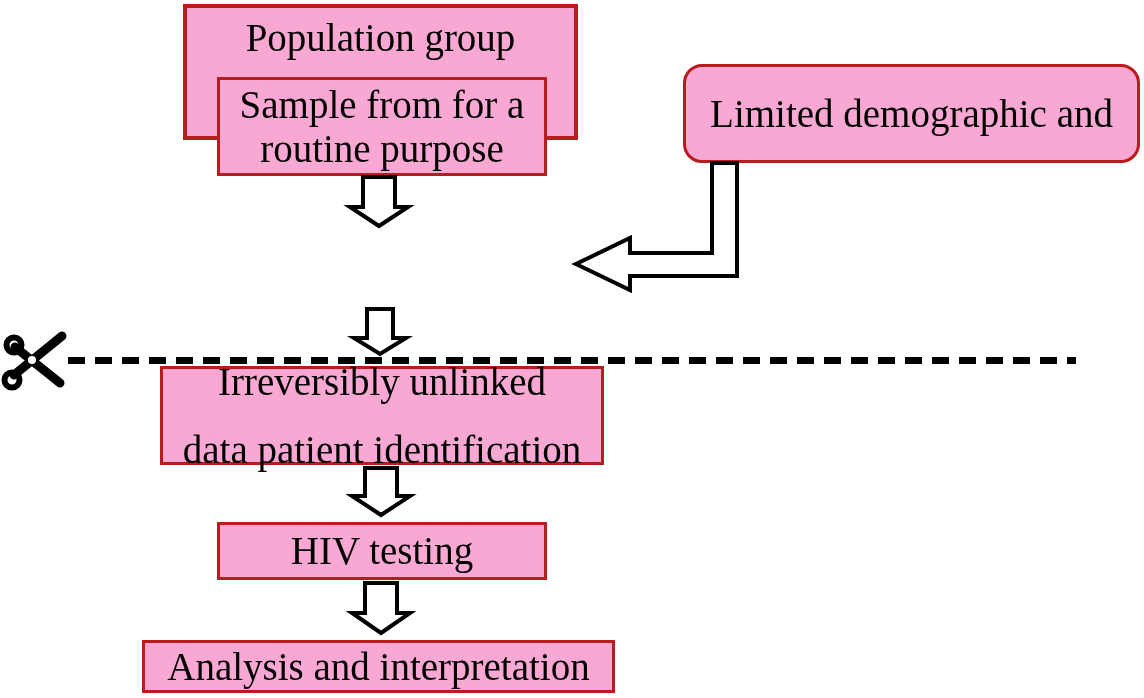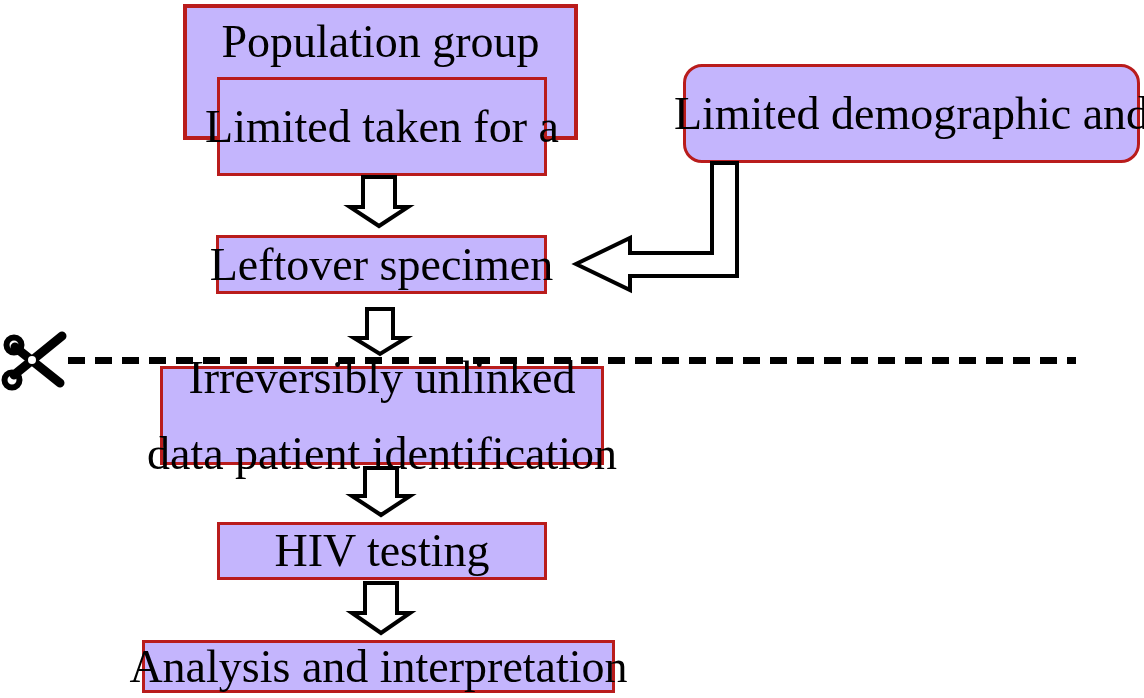--- a/index.html
+++ b/index.html
@@ -12,28 +12,28 @@
     width: 1144px;
     height: 698px;
     background: #ffffff;
     overflow: hidden;
     font-family: "Liberation Serif", "DejaVu Serif", serif;
     color: #000000;
   }
   .node {
     position: absolute;
     box-sizing: border-box;
-    background: #c4b5fd;
+    background: #f9a8d4;
     border: 3px solid #b91c1c;
     display: flex;
     flex-direction: column;
     align-items: center;
     justify-content: center;
     text-align: center;
-    font-size: 46px;
+    font-size: 39px;
     line-height: 1.12;
     white-space: nowrap;
   }
   
   #population-group {
     left: 183px; top: 4px; width: 395px; height: 136px;
     border-width: 4px;
     justify-content: flex-start;
     padding-top: 8px;
   }
@@ -69,30 +69,28 @@
 
 <div id="stage">
 
   <div id="cut-line"></div>
 
   <div class="node" id="population-group">
     <div>Population group</div>
   </div>
 
   <div class="node" id="sample-taken">
-    <div>Limited taken for a</div>
+    <div>Sample from for a</div>
+    <div>routine purpose</div>
   </div>
 
   <div class="node" id="limited-data">
     <div>Limited demographic and</div>
   </div>
 
-  <div class="node" id="leftover-specimen">
-    <div>Leftover specimen</div>
-  </div>
 
   <div class="node" id="irreversibly-unlinked">
     <div>Irreversibly unlinked</div>
     <div>data patient identification</div>
   </div>
 
   <div class="node" id="analysis">
     <div>Analysis and interpretation</div>
   </div>
 

